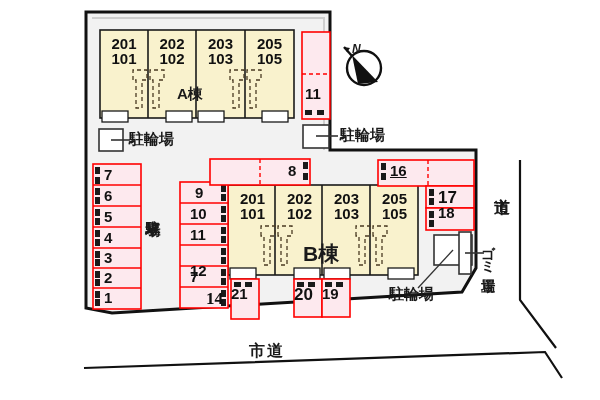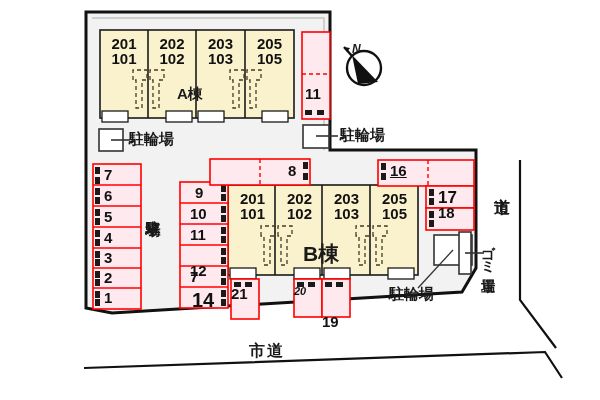--- a/index.html
+++ b/index.html
@@ -227,32 +227,32 @@
   <div class="stall-no" style="left:104px;top:230px;font-size:15px;">4</div>
   <div class="stall-no" style="left:104px;top:250px;font-size:15px;">3</div>
   <div class="stall-no" style="left:104px;top:270px;font-size:15px;">2</div>
   <div class="stall-no" style="left:104px;top:290px;font-size:15px;">1</div>
 
   <div class="stall-no" style="left:195px;top:185px;font-size:15px;">9</div>
   <div class="stall-no" style="left:190px;top:206px;font-size:15px;">10</div>
   <div class="stall-no" style="left:190px;top:227px;font-size:15px;">11</div>
   <div class="stall-no" style="left:190px;top:248px;font-size:15px;margin-top:15px;">12</div>
   <div class="stall-no" style="left:190px;top:269px;font-size:15px;">7</div>
-  <div class="stall-no" style="left:192px;top:290px;font-size:20px;">14</div>
+  <div class="stall-no" style="left:206px;top:290px;font-size:17px;font-family:Liberation Serif, serif;">14</div>
 
   <div class="stall-no" style="left:288px;top:163px;font-size:15px;">8</div>
   <div class="stall-no" style="left:305px;top:86px;font-size:15px;">11</div>
 
   <div class="stall-no" style="left:390px;top:163px;font-size:15px;text-decoration:underline;">16</div>
   <div class="stall-no" style="left:438px;top:189px;font-size:17px;">17</div>
   <div class="stall-no" style="left:438px;top:205px;font-size:15px;">18</div>
 
   <div class="stall-no" style="left:231px;top:286px;font-size:15px;">21</div>
-  <div class="stall-no" style="left:294px;top:286px;font-size:11px;font-style:italic;">20</div>
-  <div class="stall-no" style="left:322px;top:286px;font-size:15px;margin-top:28px;">19</div>
+  <div class="stall-no" style="left:294px;top:286px;font-size:17px;">20</div>
+  <div class="stall-no" style="left:322px;top:286px;font-size:15px;">19</div>
 
   <div class="lbl" style="left:129px;top:131px;font-size:15px;">駐輪場</div>
   <div class="lbl" style="left:340px;top:127px;font-size:15px;">駐輪場</div>
   <div class="lbl" style="left:389px;top:286px;font-size:15px;">駐輪場</div>
 
   <div class="lbl" style="left:481px;top:236px;font-size:14px;line-height:1.05;width:34px;text-align:left;">
     <span style="writing-mode:vertical-rl;text-orientation:upright;display:inline-block;height:52px;">ゴミ置場</span>
   </div>
 
   <div class="lbl" style="left:249px;top:343px;font-size:16px;letter-spacing:2px;">市道</div>

